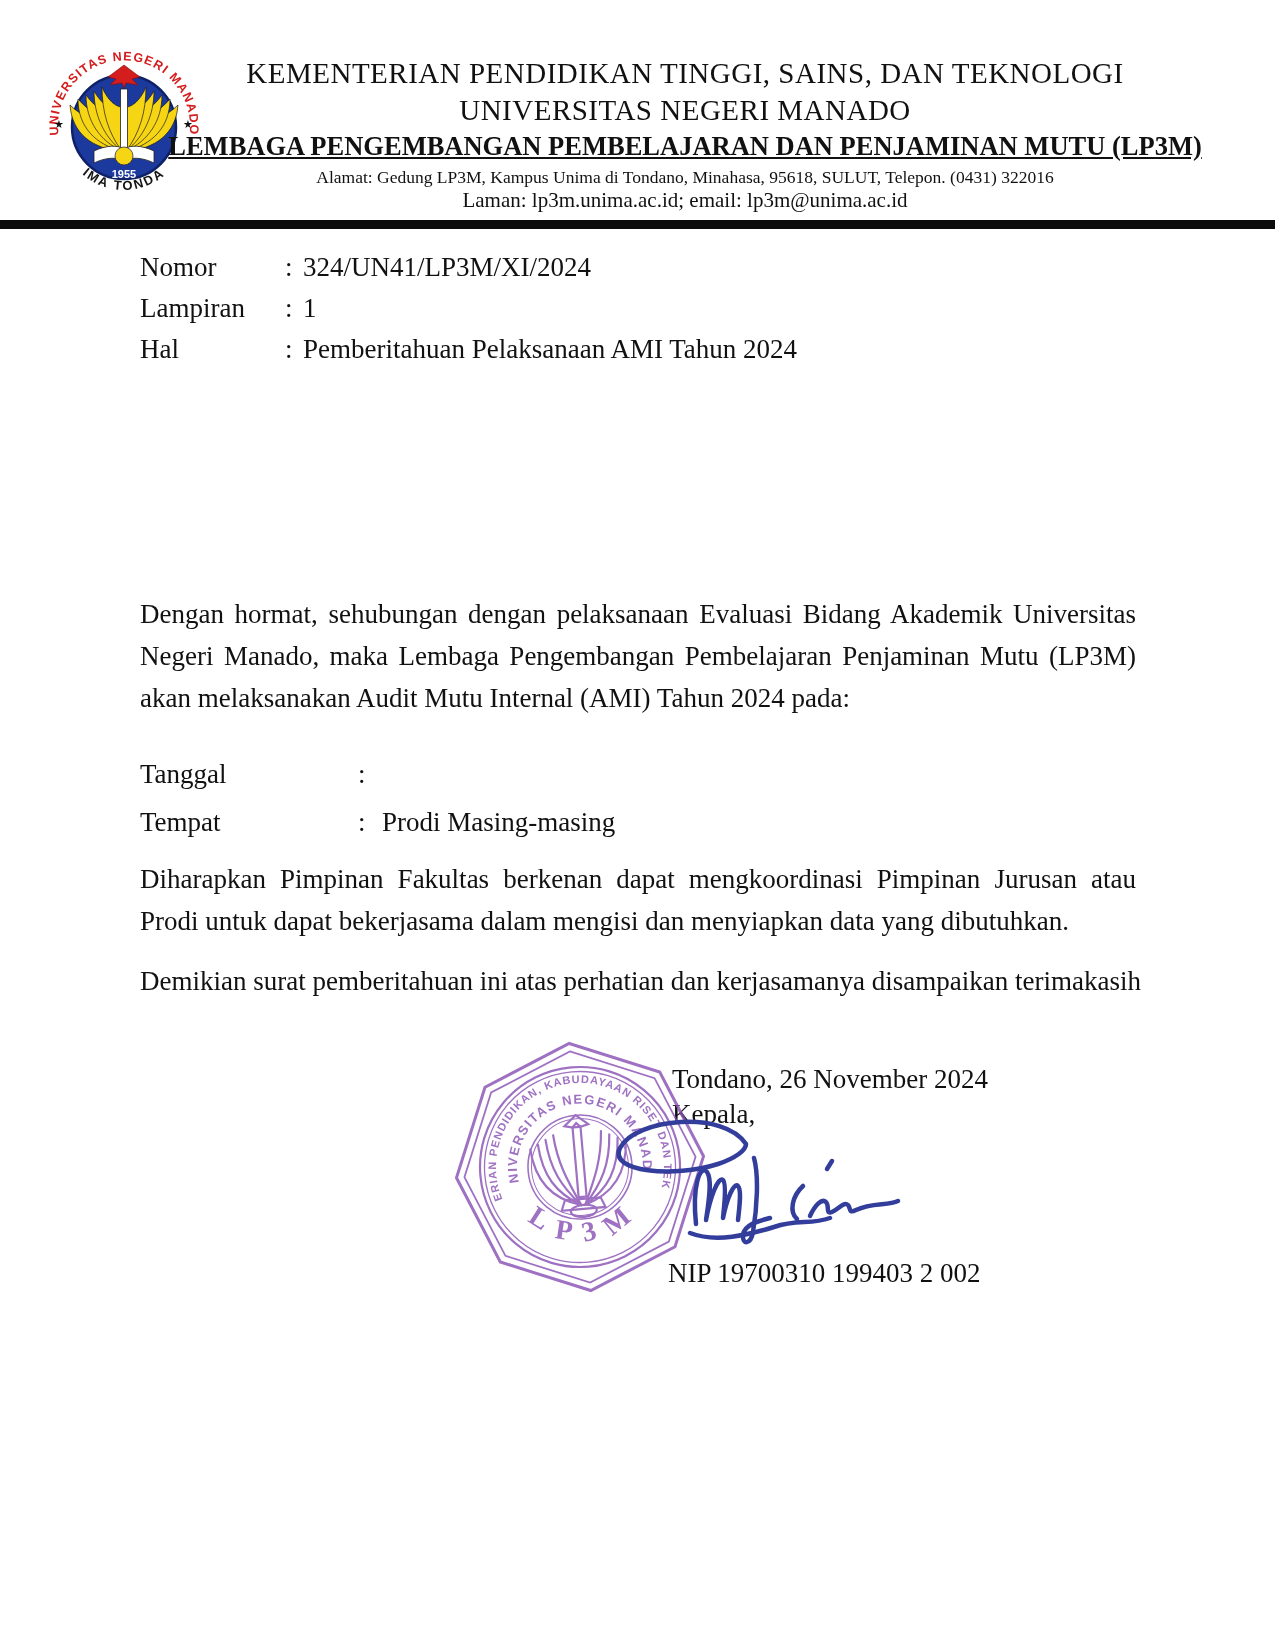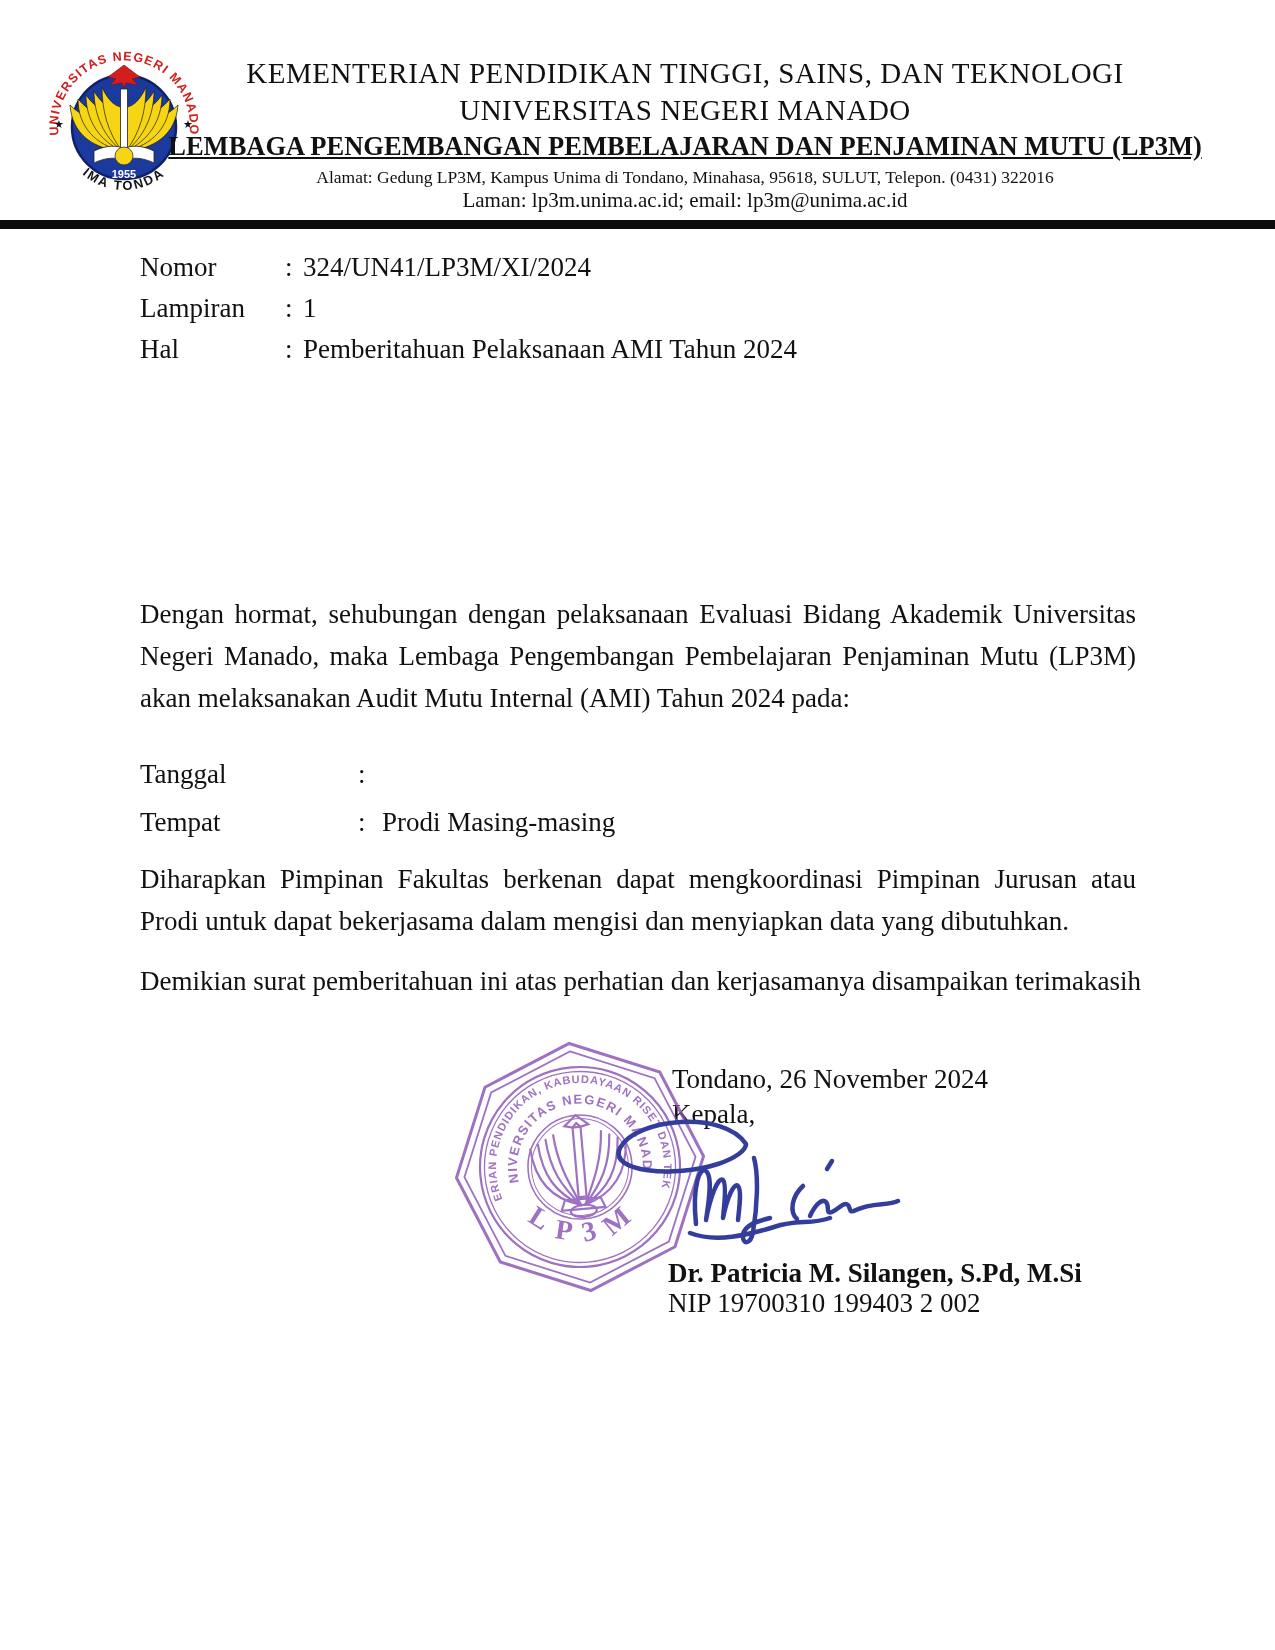--- a/index.html
+++ b/index.html
@@ -188,17 +188,16 @@
       <path d="M100,118 C96,80 104,58 111,66 C117,74 112,100 110,114 C114,92 122,70 127,74 C131,78 128,102 127,112 C131,92 138,76 142,80 C146,84 143,104 142,114"></path>
       <path d="M158,52 C163,70 161,102 157,126 C155,139 146,139 147,129 C148,119 162,115 174,112"></path>
       <path d="M94,127 C120,137 152,129 178,121 C202,113 214,119 234,112"></path>
       <path d="M207,80 C196,90 193,106 201,113"></path>
       <path d="M214,110 C219,99 226,92 230,96 C234,100 229,109 236,106 C243,103 248,95 252,99 C255,102 252,108 260,104 C276,96 292,100 302,95"></path>
       <path d="M231,63 L236,55"></path>
     </g>
   </svg>
 
   <div class="sig-foot">
-    <div class="sig-name">Dr. Patricia M. Silangen, S.Pd, M.Si</div>
     <div>NIP 19700310 199403 2 002</div>
   </div>
 
 </div>
 
 </body></html>

